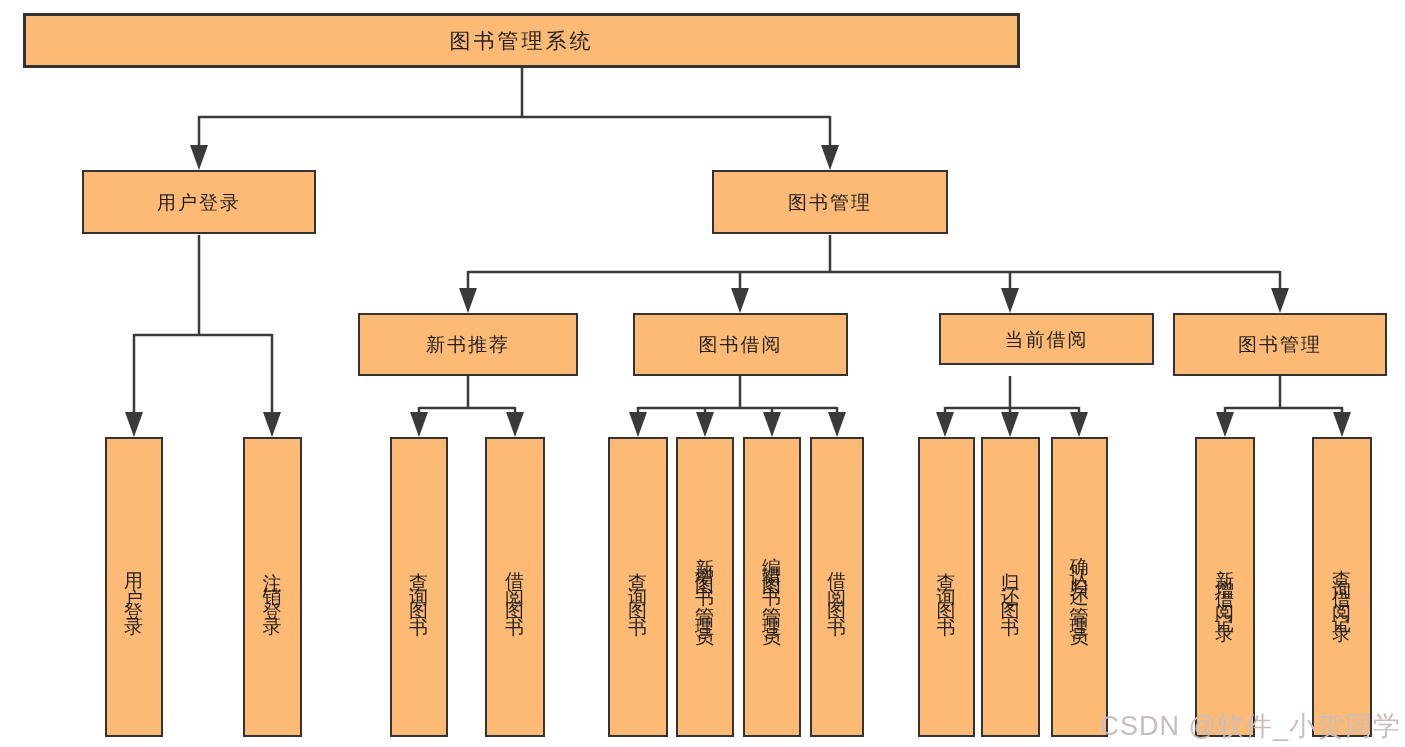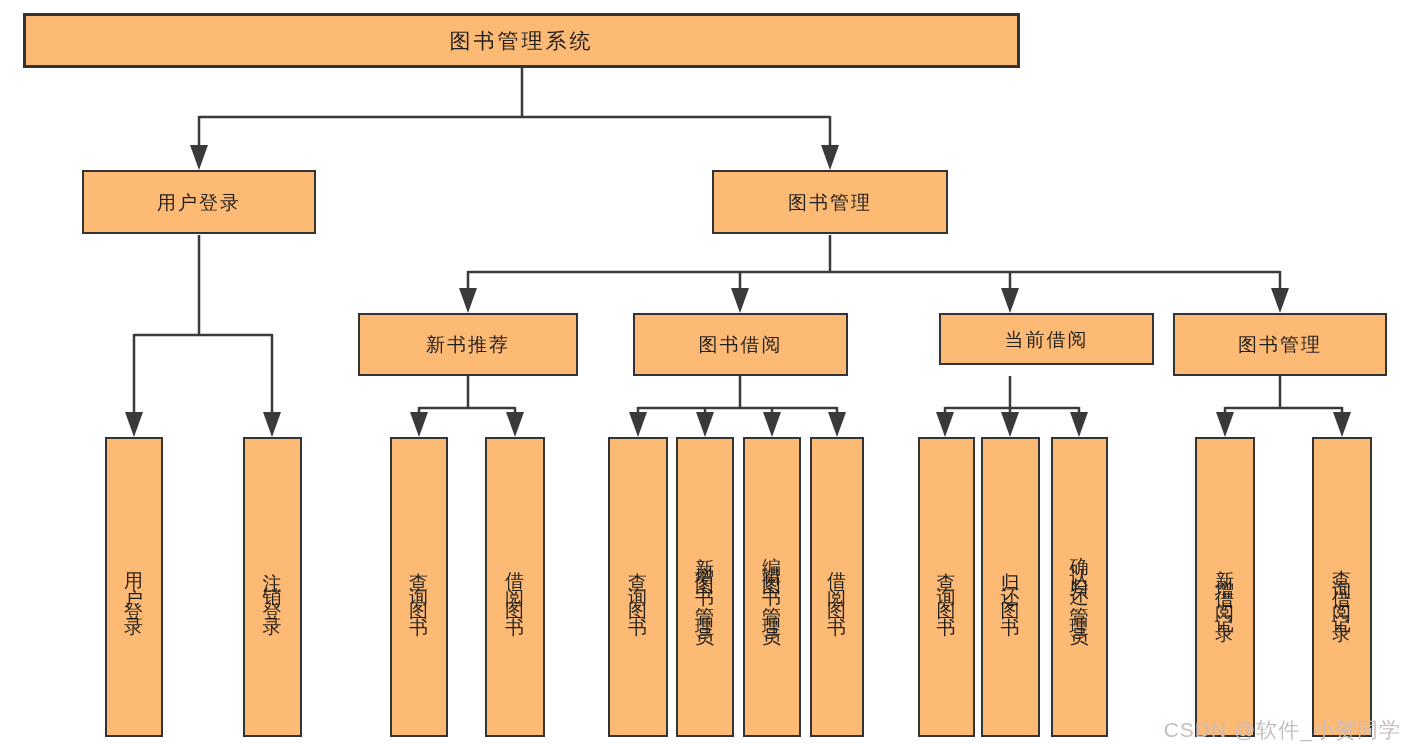--- a/index.html
+++ b/index.html
@@ -44,21 +44,21 @@
     writing-mode: vertical-rl;
     text-orientation: mixed;
   }
   .ls4 { letter-spacing: 15px; }
   .ls6 { letter-spacing: 11px; }
   .ls9 { letter-spacing: 10px; font-size: 19px; }
   .watermark {
     position: absolute;
     right: 4px;
     bottom: 3px;
-    font-size: 21px;
+    font-size: 27px;
     color: #c8bdbd;
     letter-spacing: 1px;
     white-space: nowrap;
   }
 </style>
 </head>
 <body>
 
 <div id="canvas">
 

